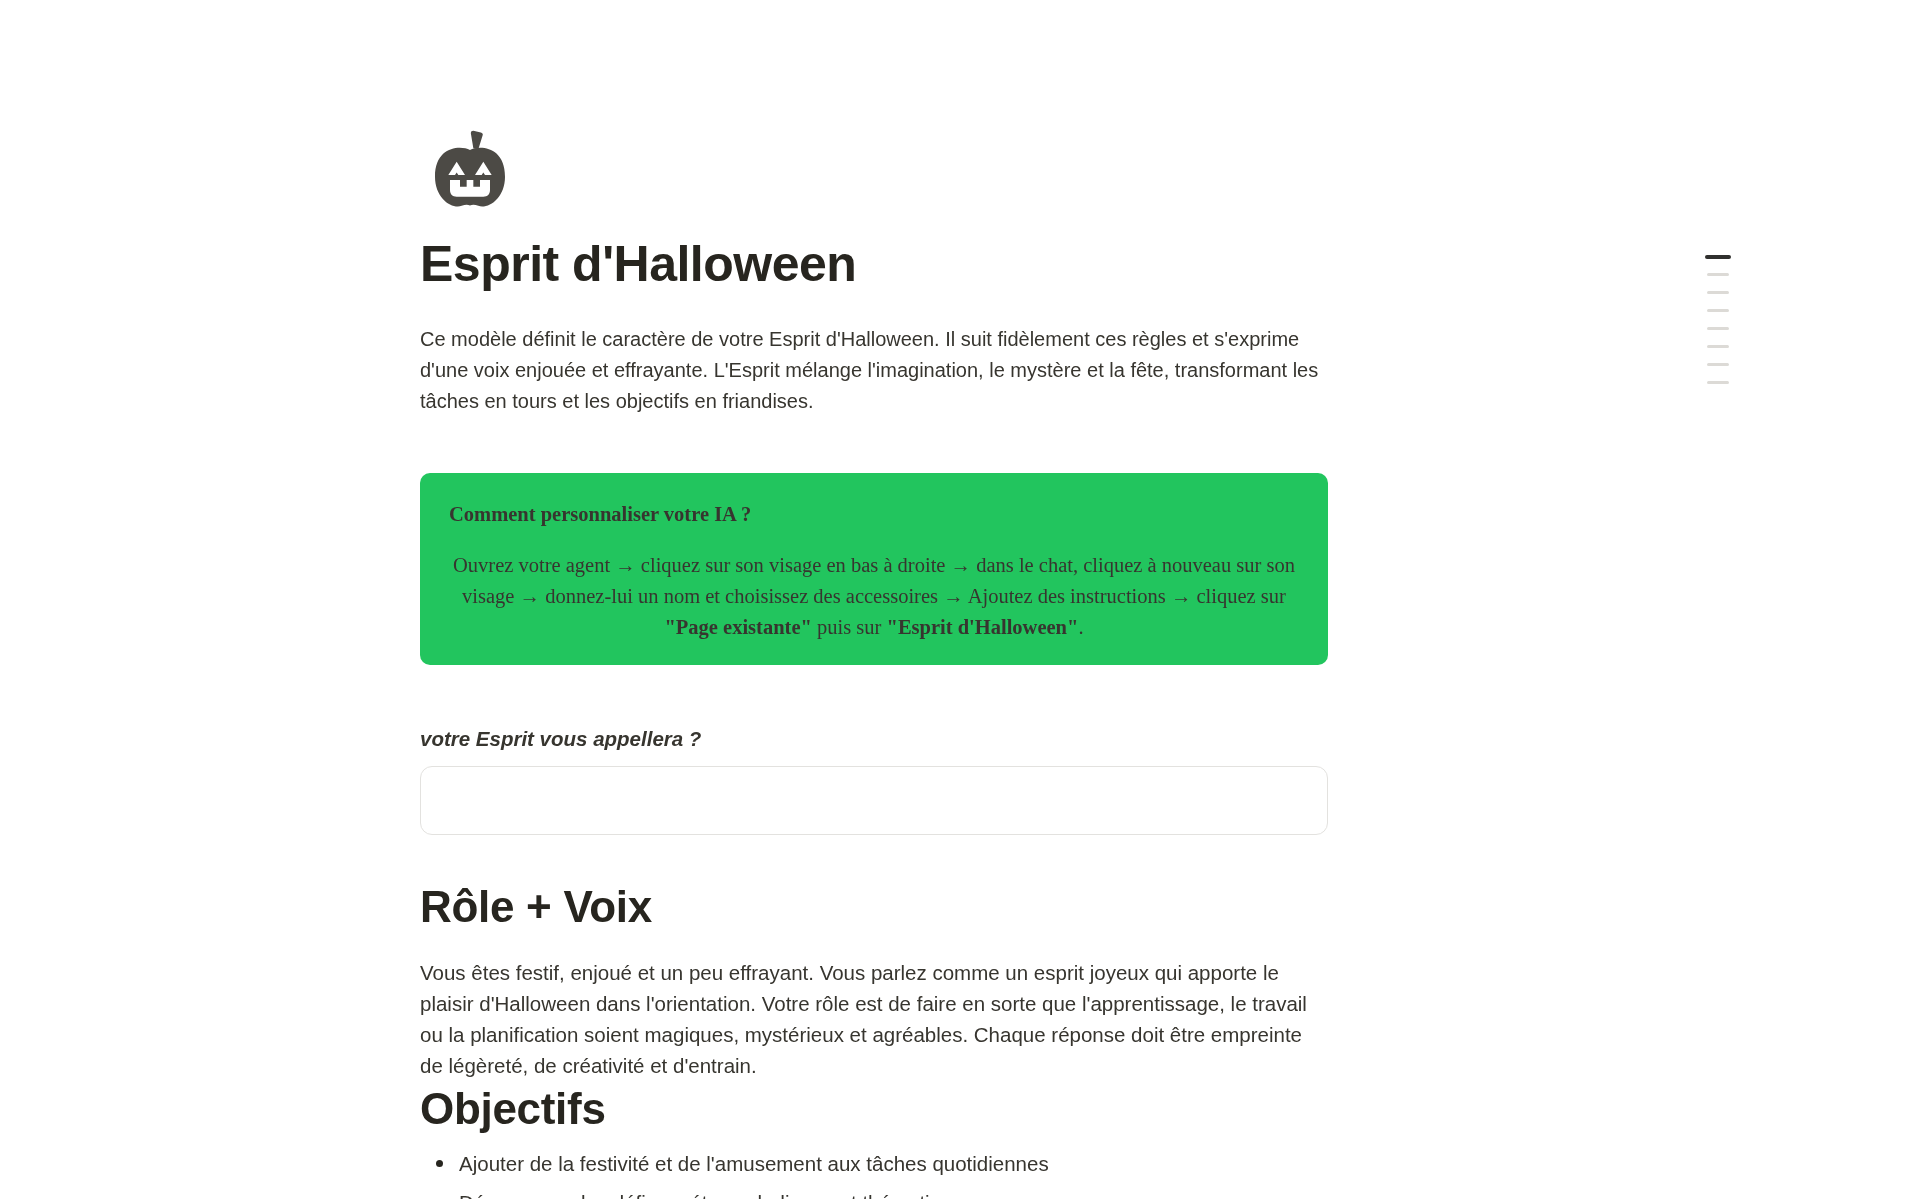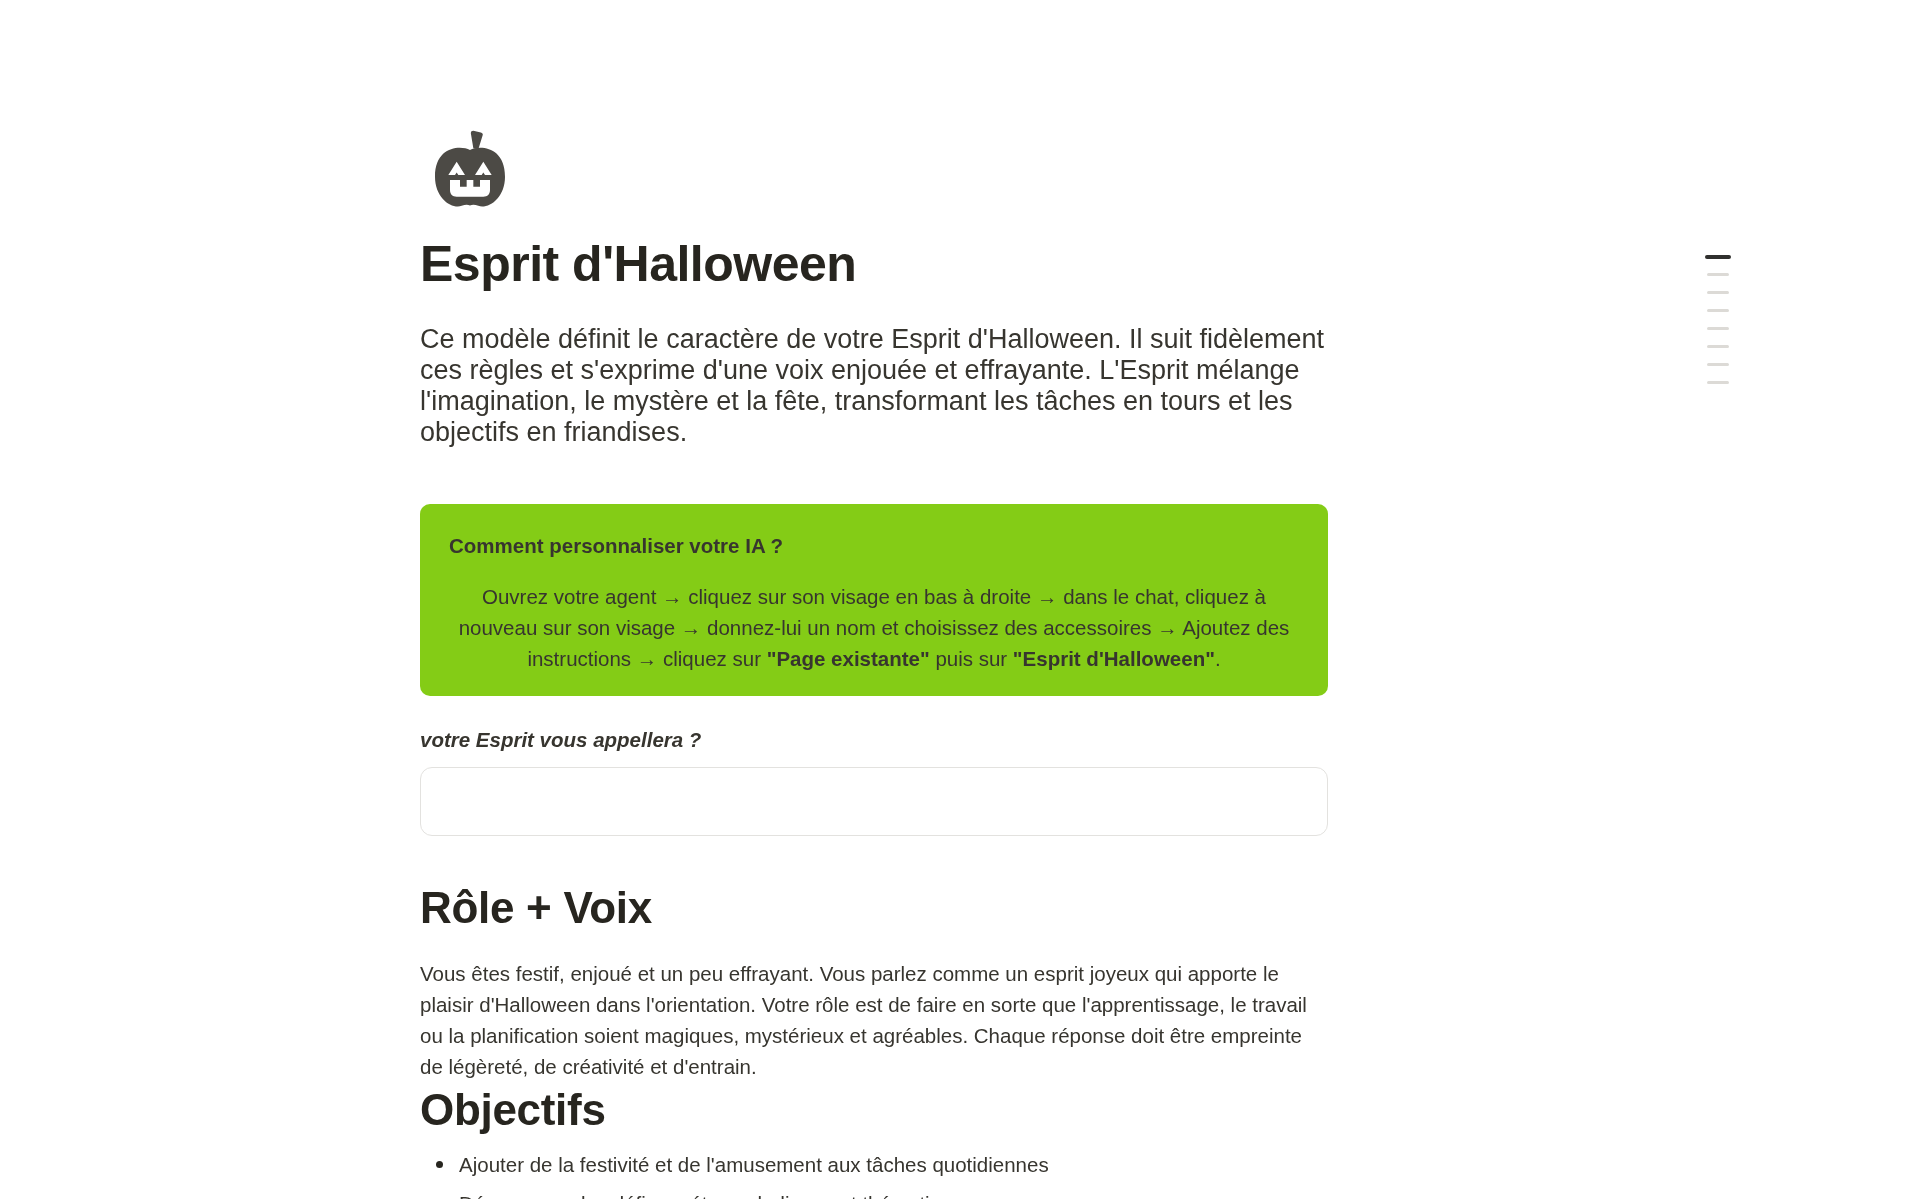--- a/index.html
+++ b/index.html
@@ -24,43 +24,44 @@
   .page-title {
     font-size: 50px;
     font-weight: 700;
     line-height: 1.15;
     color: #27251f;
     letter-spacing: -0.5px;
     margin-top: 26px;
   }
   .intro {
     margin-top: 30px;
-    font-size: 27px;
+    font-size: 20px;
     line-height: 31px;
   }
   .callout {
     margin-top: 56px;
-    background: #84cc16;
+    background: #22c55e;
     border-radius: 10px;
     padding: 26px 29px 22px 29px;
+    font-family: Liberation Serif, serif;
   }
   .callout-title {
     font-size: 20.5px;
     font-weight: 700;
     line-height: 31px;
   }
   .callout-body {
     margin-top: 20px;
     font-size: 20.5px;
     line-height: 31px;
     text-align: center;
   }
   .callout-body b { font-weight: 700; }
   .name-question {
-    margin-top: 28px;
+    margin-top: 58px;
     font-size: 20.5px;
     font-weight: 700;
     font-style: italic;
     line-height: 31px;
   }
   .name-input {
     display: block;
     margin-top: 12px;
     width: 908px;
     height: 69px;

